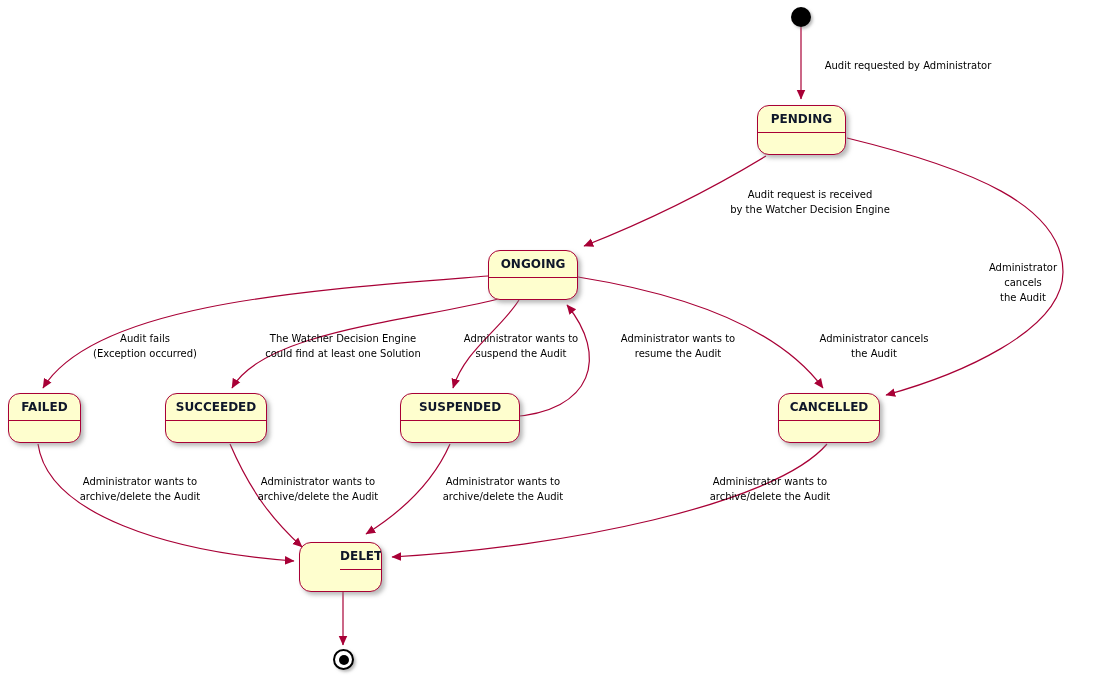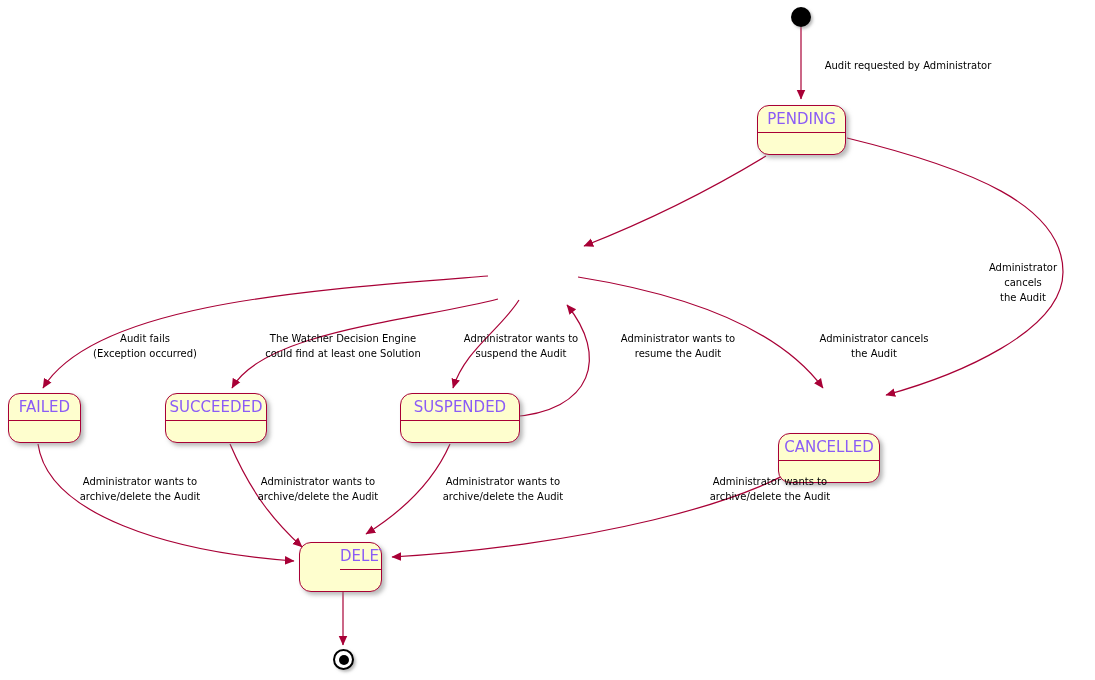--- a/index.html
+++ b/index.html
@@ -27,25 +27,26 @@
     box-sizing: border-box;
     background: #FEFECE;
     border: 1.5px solid #A80036;
     border-radius: 12px;
     box-shadow: 3px 3px 4px rgba(130,130,130,0.55);
   }
   .state-title {
     height: 27px;
     line-height: 27px;
     text-align: center;
-    font-size: 15px;
-    color: #8b5cf6;
+    font-size: 12px;
+    color: #0f172a;
     border-bottom: 1px solid #A80036;
     box-sizing: border-box;
     overflow: hidden;
+    font-weight: bold;
   }
   .state-body {
     height: 20px;
   }
   .edge-label {
     position: absolute;
     transform: translateX(-50%);
     white-space: pre-line;
     text-align: center;
     font-size: 10px;
@@ -110,50 +111,56 @@
     </g>
   </svg>
 
   <div class="initial-state" style="left:791px; top:7px;"></div>
 
   <div class="state" style="left:757px; top:105px; width:89px;">
     <div class="state-title">PENDING</div>
     <div class="state-body"></div>
   </div>
 
+  <div class="state" style="left:488px; top:250px; width:90px;">
+    <div class="state-title">ONGOING</div>
+    <div class="state-body"></div>
+  </div>
 
   <div class="state" style="left:8px; top:393px; width:73px;">
     <div class="state-title">FAILED</div>
     <div class="state-body"></div>
   </div>
 
   <div class="state" style="left:165px; top:393px; width:102px;">
     <div class="state-title">SUCCEEDED</div>
     <div class="state-body"></div>
   </div>
 
   <div class="state" style="left:400px; top:393px; width:120px;">
     <div class="state-title">SUSPENDED</div>
     <div class="state-body"></div>
   </div>
 
-  <div class="state" style="left:778px; top:393px; width:102px;margin-top:40px;">
+  <div class="state" style="left:778px; top:393px; width:102px;">
     <div class="state-title">CANCELLED</div>
     <div class="state-body"></div>
   </div>
 
   <div class="state" style="left:299px; top:542px; width:83px;padding-left:40px;">
     <div class="state-title">DELETED</div>
     <div class="state-body"></div>
   </div>
 
   <div class="final-state" style="left:333px; top:649px;"></div>
 
   <div class="edge-label" style="left:908px; top:58px;">Audit requested by Administrator</div>
 
+  <div class="edge-label" style="left:810px; top:187px;">Audit request is received
+by the Watcher Decision Engine</div>
 
   <div class="edge-label" style="left:1023px; top:260px;">Administrator cancels
 the Audit</div>
 
   <div class="edge-label" style="left:145px; top:331px;">Audit fails
 (Exception occurred)</div>
 
   <div class="edge-label" style="left:335px; top:331px;margin-left:8px;">The Watcher Decision Engine
 could find at least one Solution</div>
 

